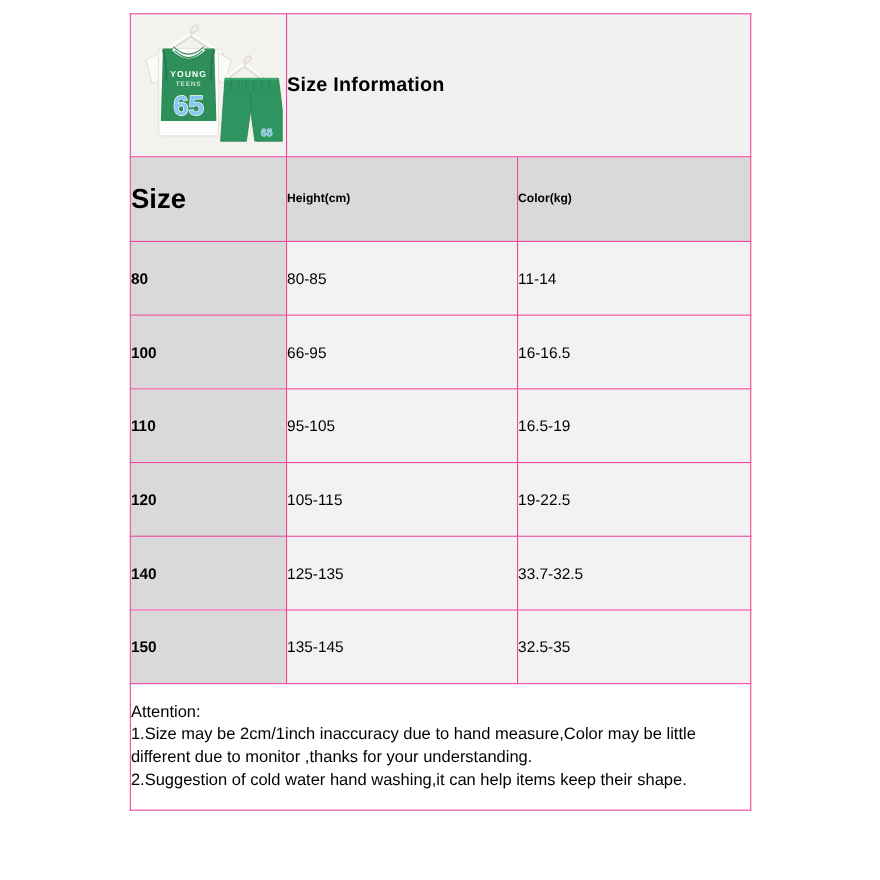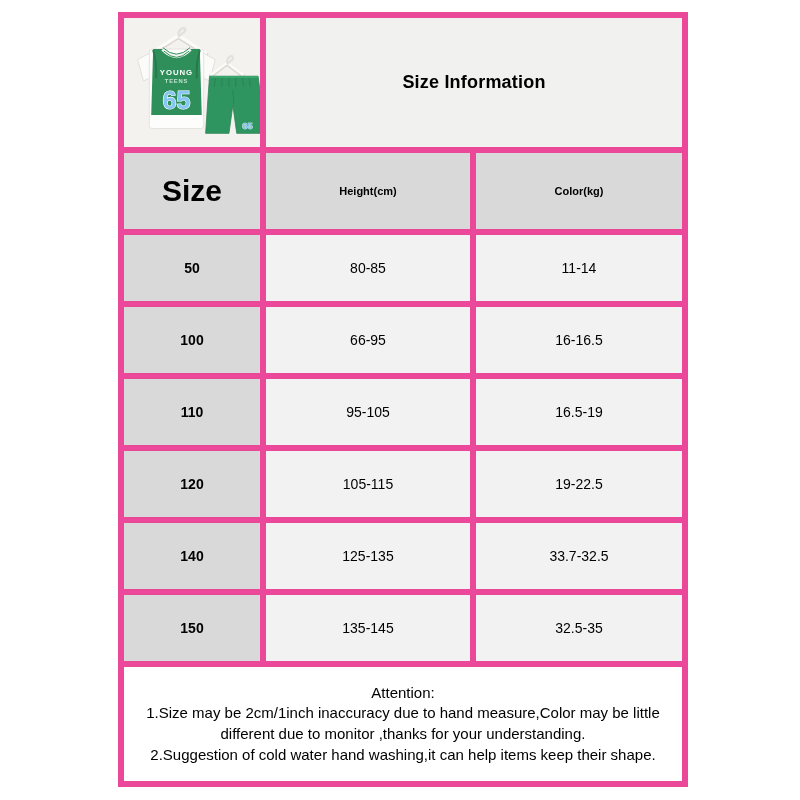--- a/index.html
+++ b/index.html
@@ -15,22 +15,22 @@
     position: absolute;
     left: 118px;
     top: 12px;
   }
   table.size-sheet {
     border-collapse: collapse;
     table-layout: fixed;
     width: 564px;
   }
   table.size-sheet td {
-    border: 6px solid #ec4899;
-    text-align: center;
+    border: 1px solid #ec4899;
+    text-align: left;
     vertical-align: middle;
     padding: 0;
     overflow: hidden;
   }
   col.c1 { width: 142px; }
   col.c2 { width: 210px; }
   col.c3 { width: 212px; }
 
   tr.r-top  td { height: 129px; }
   tr.r-head td { height: 76px; }
@@ -44,21 +44,21 @@
   td.photo-cell svg { display: block; }
 
   td.title-cell {
     background: #f1f1f0;
     font-size: 18px;
     font-weight: bold;
     letter-spacing: 0.2px;
   }
   td.size-head-cell {
     background: #d9d9d9;
-    font-size: 30px;
+    font-size: 25px;
     font-weight: bold;
   }
   td.col-head-cell {
     background: #d9d9d9;
     font-size: 11px;
     font-weight: bold;
   }
   td.size-cell {
     background: #d9d9d9;
     font-size: 14px;
@@ -145,21 +145,21 @@
       <td class="title-cell" colspan="2">Size Information</td>
     </tr>
 
     <tr class="r-head">
       <td class="size-head-cell">Size</td>
       <td class="col-head-cell">Height(cm)</td>
       <td class="col-head-cell">Color(kg)</td>
     </tr>
 
     <tr class="r-data">
-      <td class="size-cell">50</td>
+      <td class="size-cell">80</td>
       <td class="data-cell">80-85</td>
       <td class="data-cell">11-14</td>
     </tr>
     <tr class="r-data">
       <td class="size-cell">100</td>
       <td class="data-cell">66-95</td>
       <td class="data-cell">16-16.5</td>
     </tr>
     <tr class="r-data">
       <td class="size-cell">110</td>

